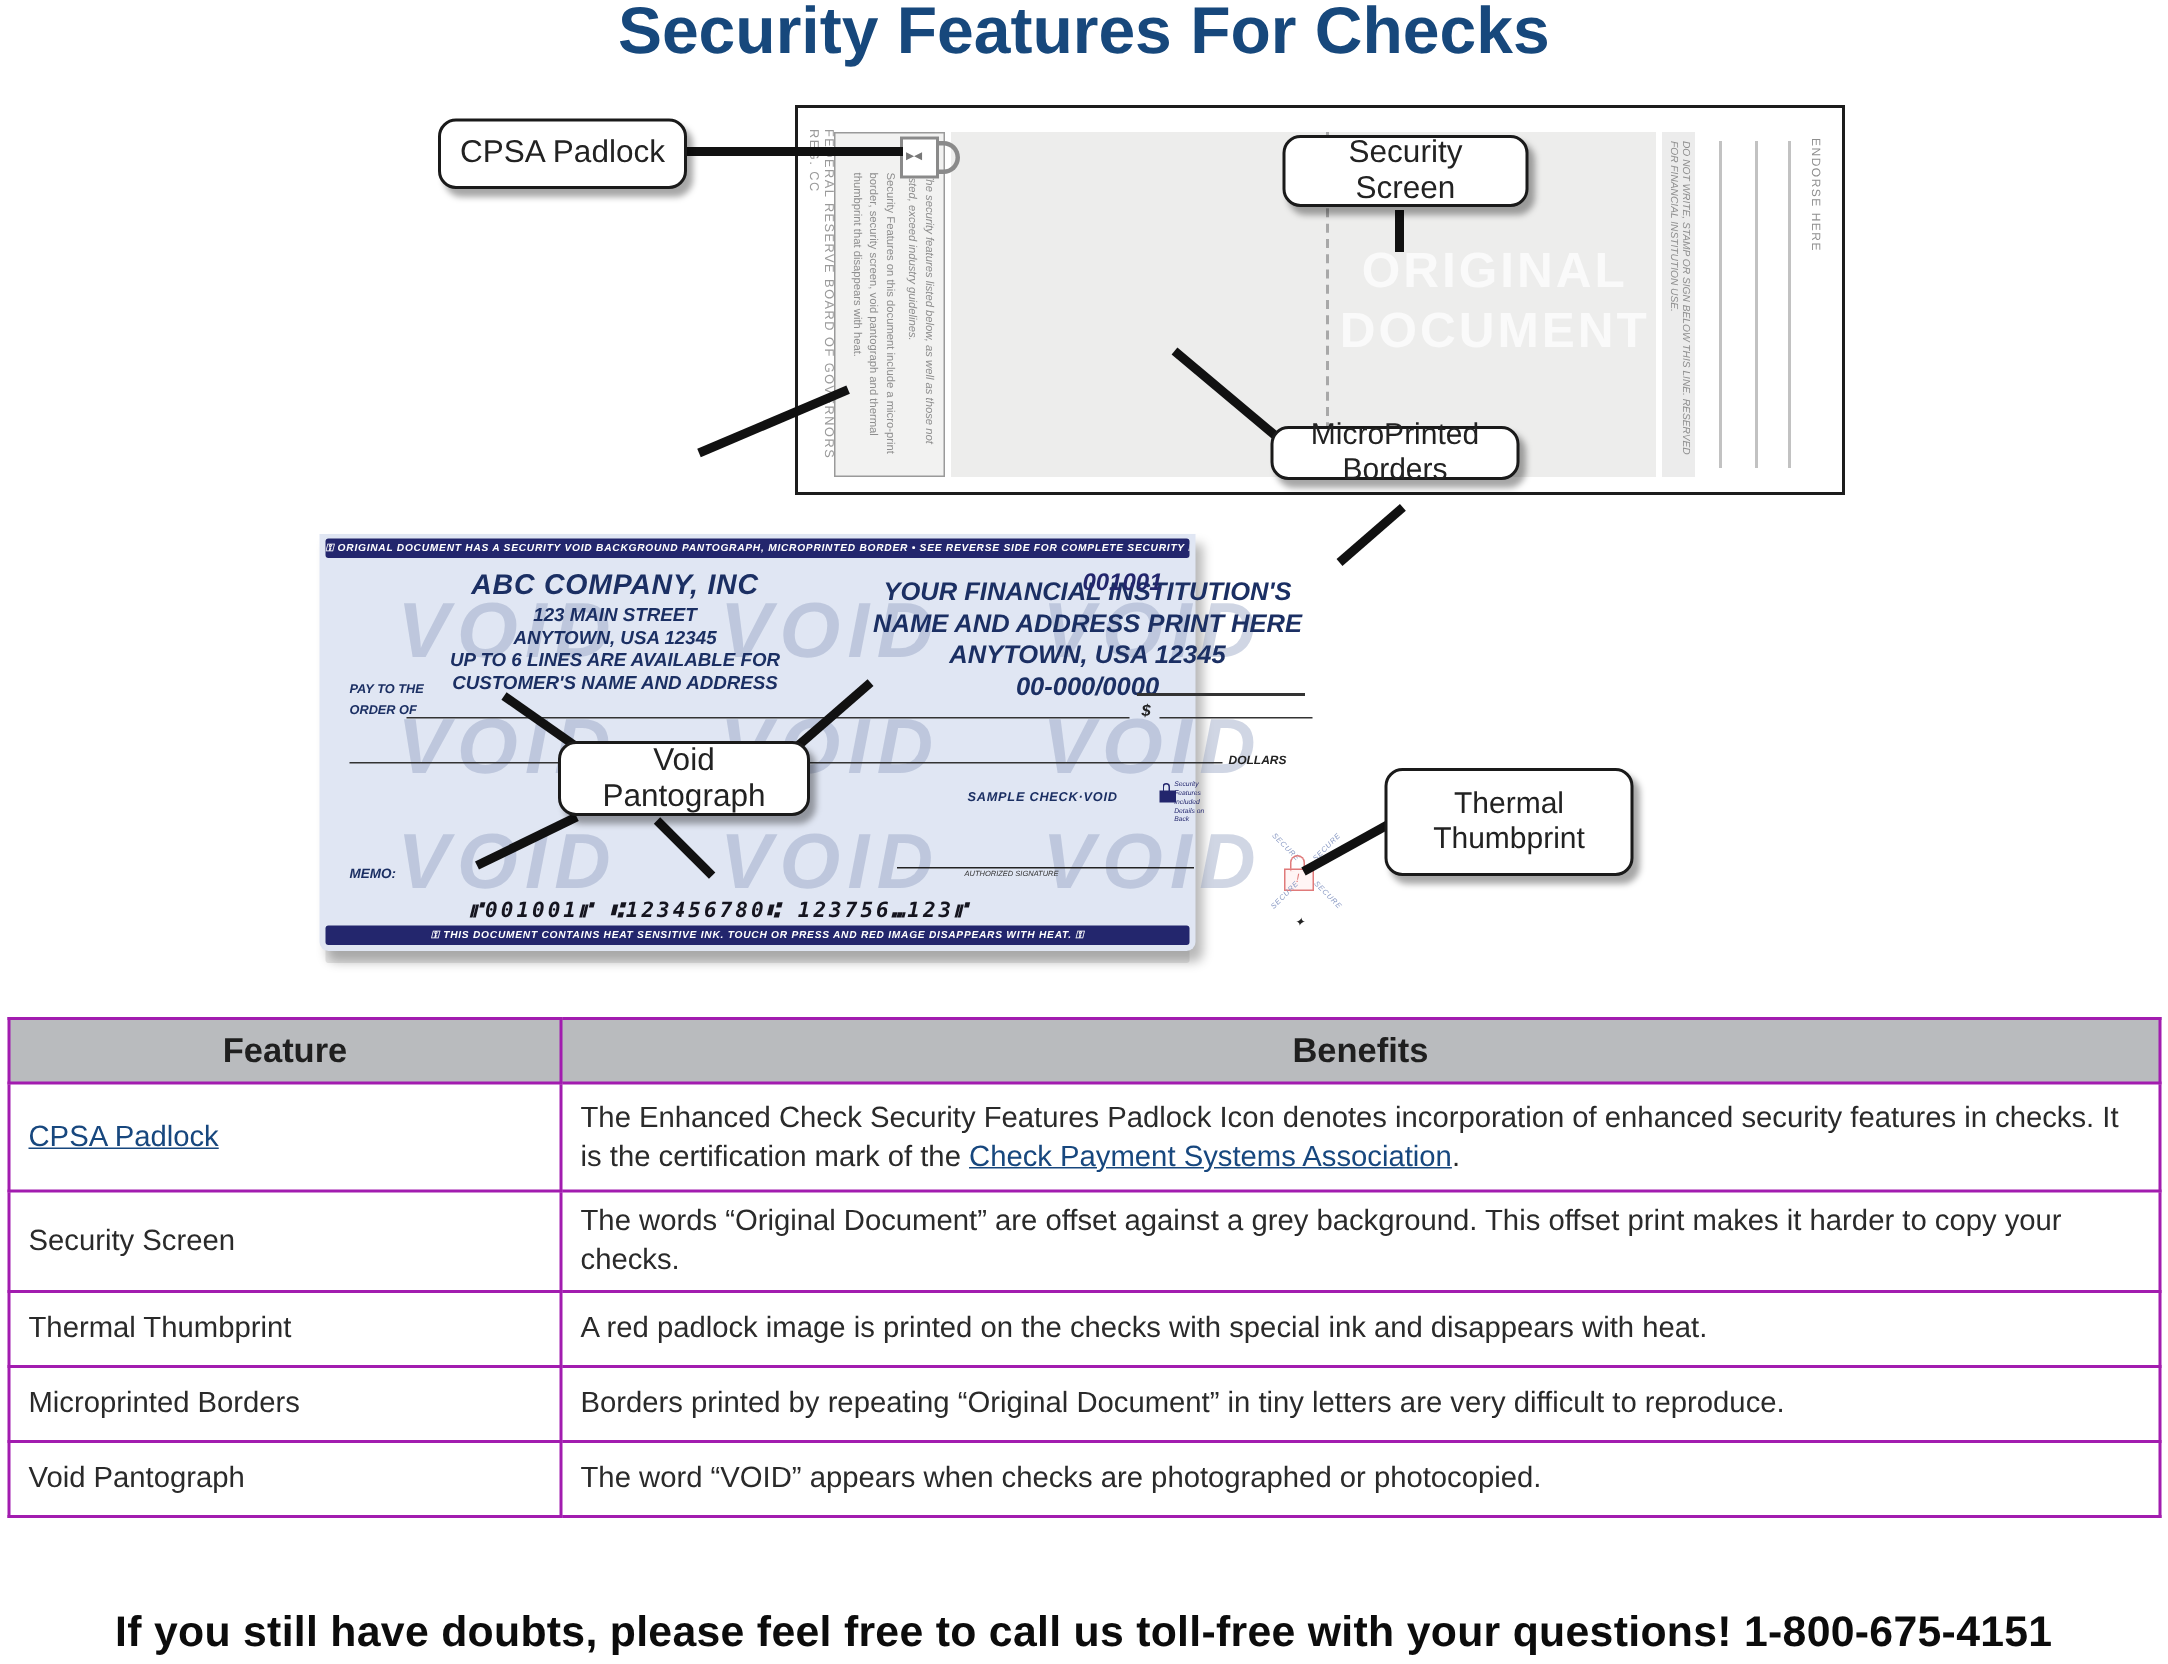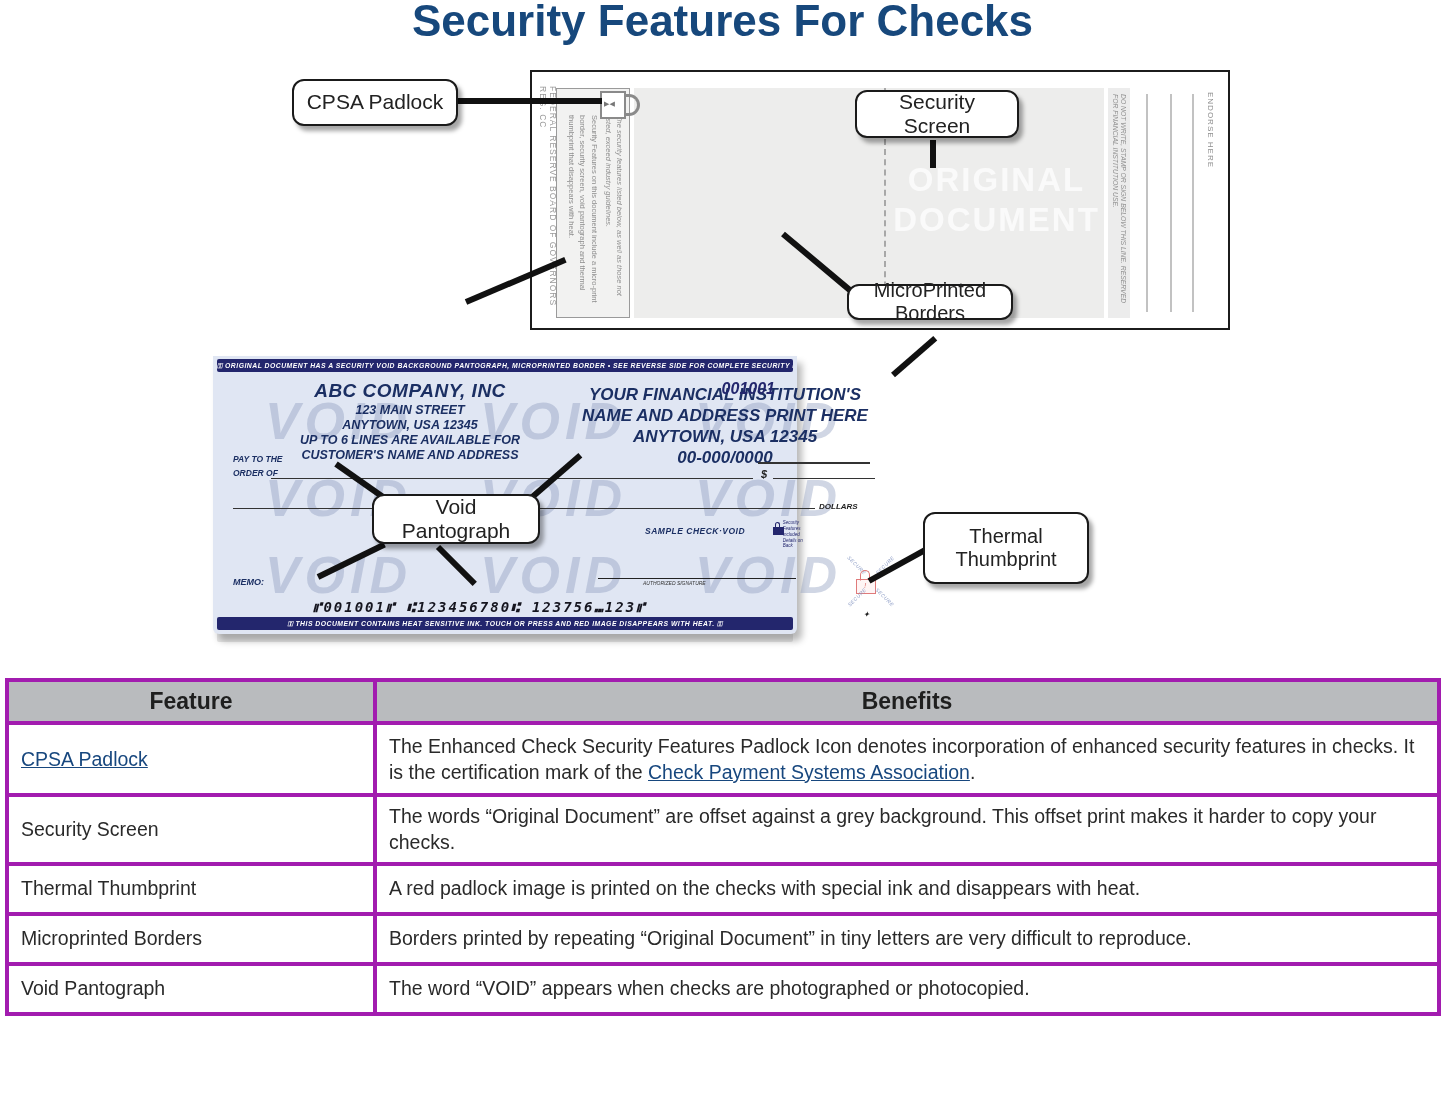--- a/index.html
+++ b/index.html
@@ -96,21 +96,21 @@
   .sec-word { position:absolute; font-size:5px; color:#8a9ac4; letter-spacing:0.5px; }
   .sw1 { left:2px;  top:14px; transform:rotate(45deg); }
   .sw2 { left:30px; top:14px; transform:rotate(-45deg); }
   .sw3 { left:2px;  top:46px; transform:rotate(-45deg); }
   .sw4 { left:30px; top:46px; transform:rotate(45deg); }
   .diamond { position:absolute; left:20px; top:62px; font-size:8px; color:#222; }
 
   
   .benefit-table { position:absolute; left:5px; top:678px; width:1436px;
     border-collapse:collapse; }
-  .benefit-table th, .benefit-table td { border:4px solid #a21caf; font-size:19.5px; color:#2a2a2a;
+  .benefit-table th, .benefit-table td { border:2px solid #a21caf; font-size:19.5px; color:#2a2a2a;
     padding:6px 12px; text-align:left; vertical-align:middle; }
   .benefit-table th { background:#b9bbbe; font-size:23px; font-weight:bold; text-align:center;
     color:#1f1f1f; height:43px; }
   .col-feature { width:368px; }
   .benefit-table td { height:50px; line-height:1.35; }
   .benefit-table tr.tall td { height:72px; }
   a.doc-link { color:#17477e; text-decoration:underline; cursor:pointer; }
 
   
   .footer-note { position:absolute; left:0; top:1072px; width:100%; text-align:center;
@@ -263,13 +263,14 @@
       <td>Microprinted Borders</td>
       <td>Borders printed by repeating “Original Document” in tiny letters are very difficult to reproduce.</td>
     </tr>
     <tr>
       <td>Void Pantograph</td>
       <td>The word “VOID” appears when checks are photographed or photocopied.</td>
     </tr>
   </tbody>
     </table>
 
+  <div class="footer-note">If you still have doubts, please feel free to call us toll-free with your questions! 1-800-675-4151</div>
 </div>
 
 </body></html>

